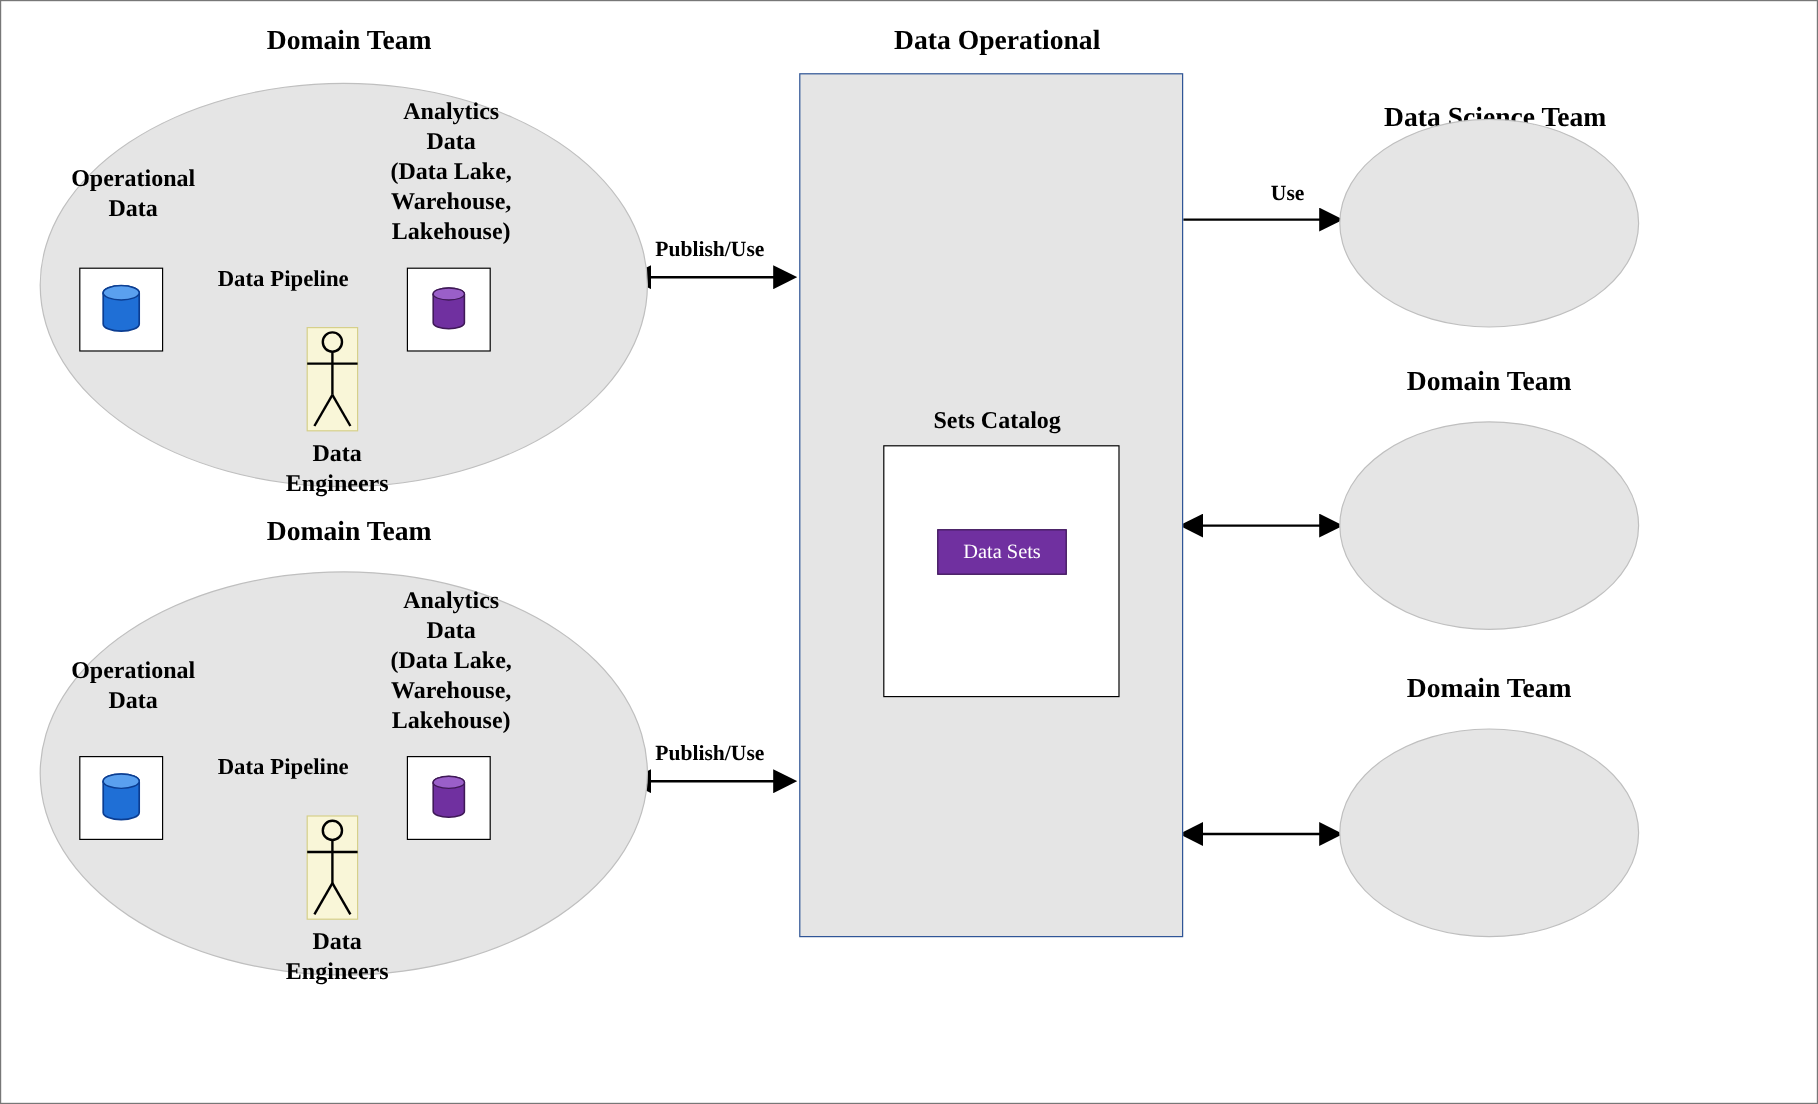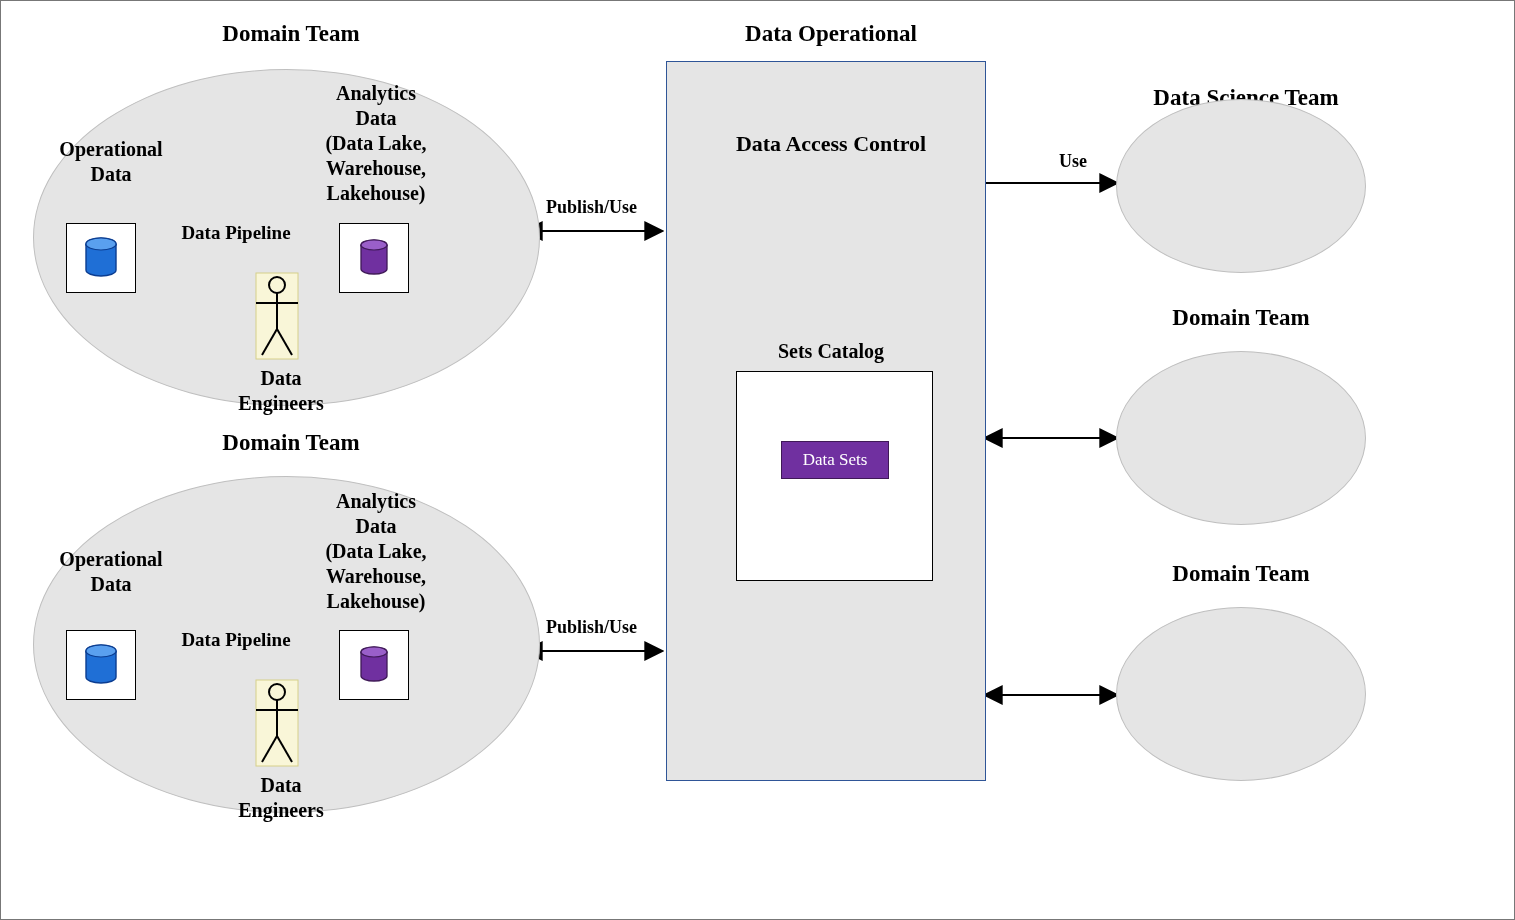--- a/index.html
+++ b/index.html
@@ -127,21 +127,20 @@
       <line x1="33" y1="58" x2="48" y2="84" stroke="#000" stroke-width="2"></line>
     </svg>
   </div>
   <div class="abs label" style="left:200px;top:772px;width:160px;white-space:pre-line;">Data
 Engineers</div>
 
   <div class="abs edge-label" style="left:545px;top:616px;">Publish/Use</div>
 
   <div class="abs title" style="left:700px;top:20px;width:260px;">Data Operational</div>
   <div class="abs gov-box" style="left:665px;top:60px;width:318px;height:718px;"></div>
-  <div class="abs title" style="left:700px;top:130px;width:260px;font-size:22px;">Data Access Control</div>
 
   <div class="abs label" style="left:740px;top:338px;width:180px;">Sets Catalog</div>
   <div class="abs catalog-box" style="left:735px;top:370px;width:195px;height:208px;"></div>
   <div class="abs datasets" style="left:780px;top:440px;width:106px;height:36px;">Data Sets</div>
 
   <div class="abs edge-label" style="left:1058px;top:150px;">Use</div>
 
   <div class="abs title" style="left:1115px;top:52px;width:260px;margin-top:32px;">Data Science Team</div>
   <div class="abs ellipse" style="left:1115px;top:98px;width:248px;height:172px;"></div>
 

